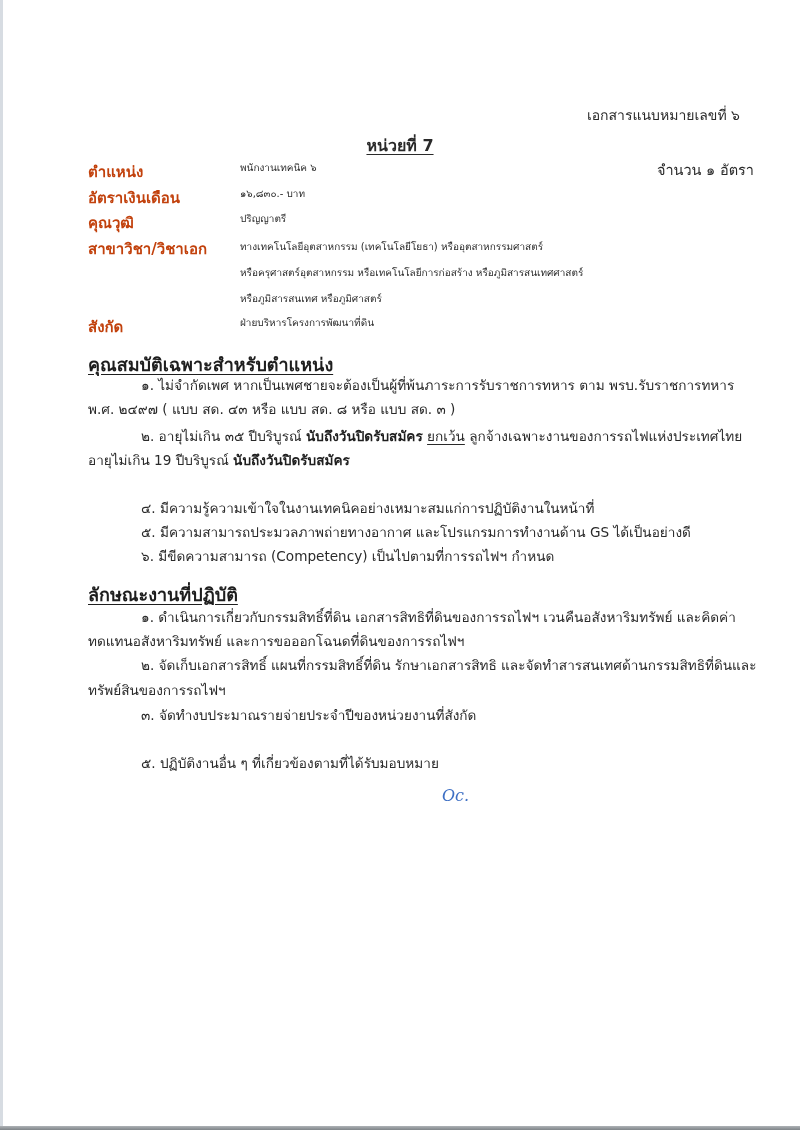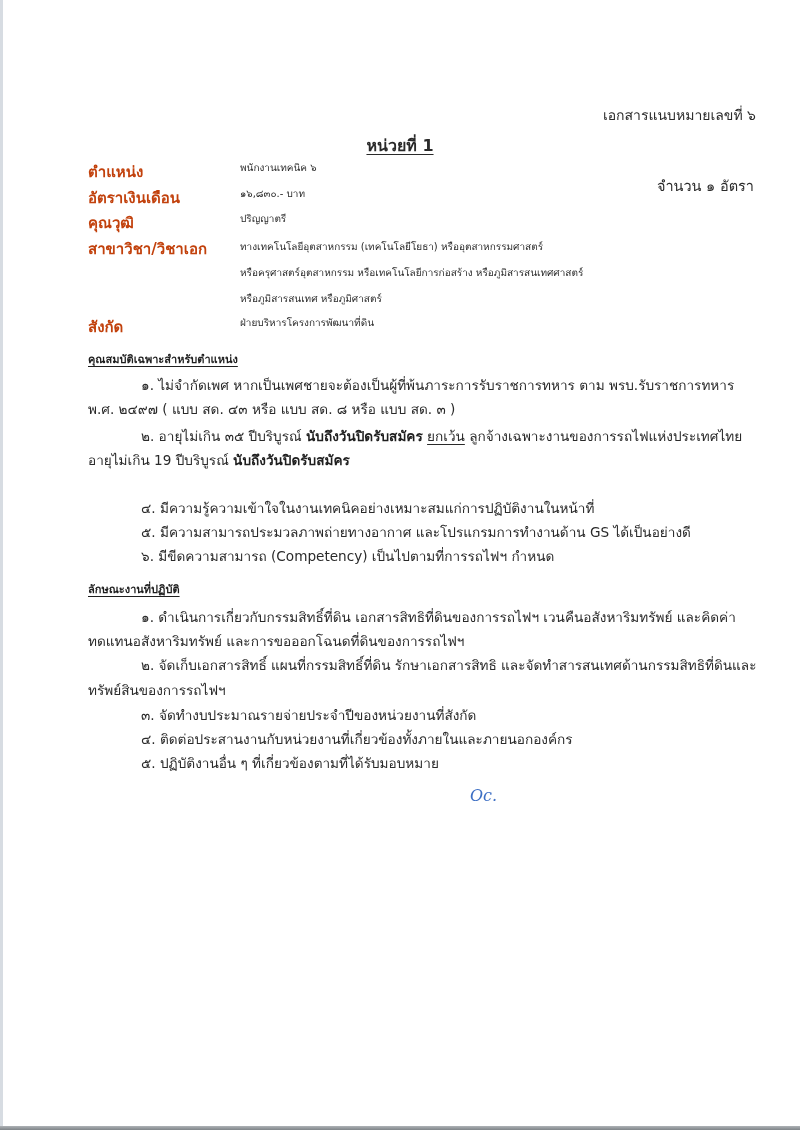--- a/index.html
+++ b/index.html
@@ -32,54 +32,53 @@
       left: 0; top: 1126px;
       width: 800px; height: 4px;
       background: linear-gradient(#aeb2b6, #7f8488);
     }
     .abs { position: absolute; white-space: nowrap; }
     .t15 { font-size: 14.5px; line-height: 20px; }
     .t14 { font-size: 13.6px; line-height: 20px; }
     .bold { font-weight: bold; color: #1e1e1e; }
     .u { text-decoration: underline; text-underline-offset: 3px; }
 
-    .doc-ref { top: 104px; right: 44px; font-size: 14px; }
+    .doc-ref { top: 104px; right: 60px; font-size: 14px; }
     .unit-title { top: 133px; left: 0; width: 800px; text-align: center; font-size: 16px; font-weight: bold; }
 
     .label { left: 88px; font-size: 15px; font-weight: bold; color: #c2410c; }
     .value { left: 240px; font-size: 10px; }
 
-    .section-head { left: 88px; font-size: 11px; font-weight: bold; color: #1e1e1e; }
+    .section-head { left: 88px; font-size: 18px; font-weight: bold; color: #1e1e1e; }
 
     .item { font-size: 13.6px; }
     .indent { left: 141px; }
     .flush { left: 88px; }
 
     .initials {
       position: absolute;
       left: 442px; top: 786px;
       font-family: "DejaVu Serif", serif;
       font-style: italic;
       font-size: 16px;
       color: #3d6fc4;
-      margin-left: 28px;
     }
   </style>
 </head>
 <body>
 
 <div class="page">
   <div class="scan-left-edge"></div>
 
   <div class="abs doc-ref">เอกสารแนบหมายเลขที่ ๖</div>
-  <div class="abs unit-title u">หน่วยที่  1</div>
+  <div class="abs unit-title u">หน่วยที่  7</div>
 
   <div class="abs label" style="top:160px">ตำแหน่ง</div>
   <div class="abs value" style="top:160px">พนักงานเทคนิค ๖</div>
-  <div class="abs t15" style="top:160px; right:46px;margin-top:16px;">จำนวน  ๑  อัตรา</div>
+  <div class="abs t15" style="top:160px; right:46px;">จำนวน  ๑  อัตรา</div>
 
   <div class="abs label" style="top:186px">อัตราเงินเดือน</div>
   <div class="abs value" style="top:186px">๑๖,๘๓๐.-  บาท</div>
 
   <div class="abs label" style="top:211px">คุณวุฒิ</div>
   <div class="abs value" style="top:211px">ปริญญาตรี</div>
 
   <div class="abs label" style="top:237px">สาขาวิชา/วิชาเอก</div>
   <div class="abs value t14" style="top:237px">ทางเทคโนโลยีอุตสาหกรรม (เทคโนโลยีโยธา)  หรืออุตสาหกรรมศาสตร์</div>
   <div class="abs value t14" style="top:289px">หรือภูมิสารสนเทศ หรือภูมิศาสตร์</div>
@@ -106,19 +105,18 @@
 
   <div class="abs section-head u" style="top:580px">ลักษณะงานที่ปฏิบัติ</div>
 
   <div class="abs item indent" style="top:606px">๑.  ดำเนินการเกี่ยวกับกรรมสิทธิ์ที่ดิน เอกสารสิทธิที่ดินของการรถไฟฯ เวนคืนอสังหาริมทรัพย์ และคิดค่า</div>
   <div class="abs item flush" style="top:630px">ทดแทนอสังหาริมทรัพย์ และการขอออกโฉนดที่ดินของการรถไฟฯ</div>
 
   <div class="abs item indent" style="top:654px">๒.  จัดเก็บเอกสารสิทธิ์ แผนที่กรรมสิทธิ์ที่ดิน รักษาเอกสารสิทธิ และจัดทำสารสนเทศด้านกรรมสิทธิที่ดินและ</div>
   <div class="abs item flush" style="top:679px">ทรัพย์สินของการรถไฟฯ</div>
 
   <div class="abs item indent" style="top:704px">๓.  จัดทำงบประมาณรายจ่ายประจำปีของหน่วยงานที่สังกัด</div>
-  <div class="abs item indent" style="top:728px">๔.  ติดต่อประสานงานกับหน่วยงานที่เกี่ยวข้องทั้งภายในและภายนอกองค์กร</div>
   <div class="abs item indent" style="top:752px">๕.  ปฏิบัติงานอื่น ๆ ที่เกี่ยวข้องตามที่ได้รับมอบหมาย</div>
 
   <div class="initials">Oc.</div>
 
   <div class="scan-bottom-edge"></div>
 </div>
 
 </body></html>

